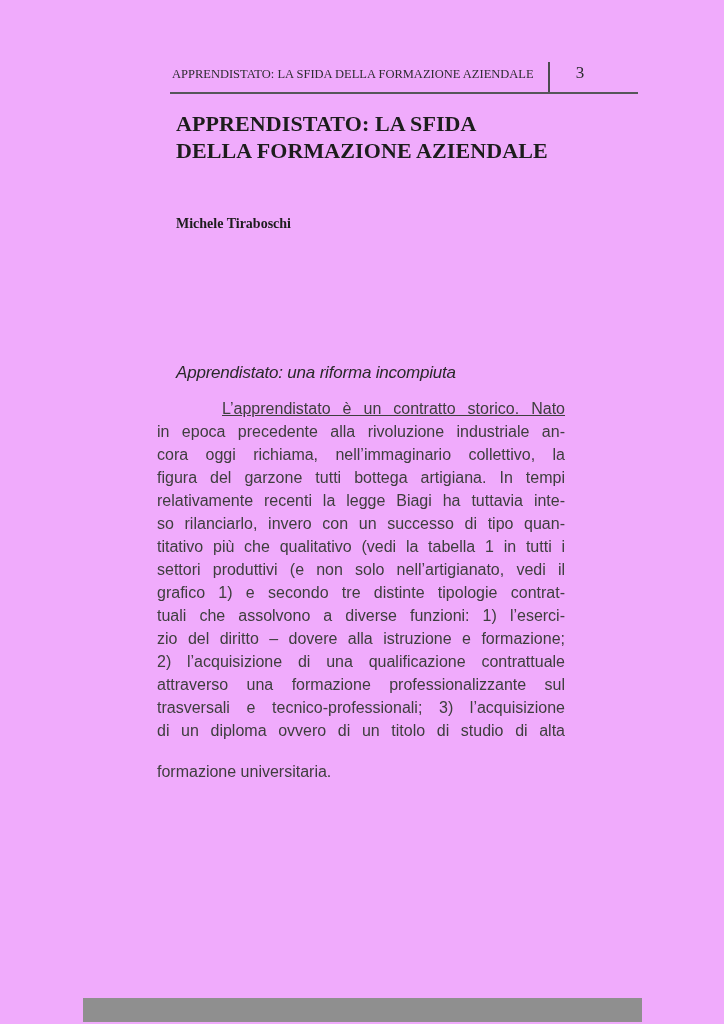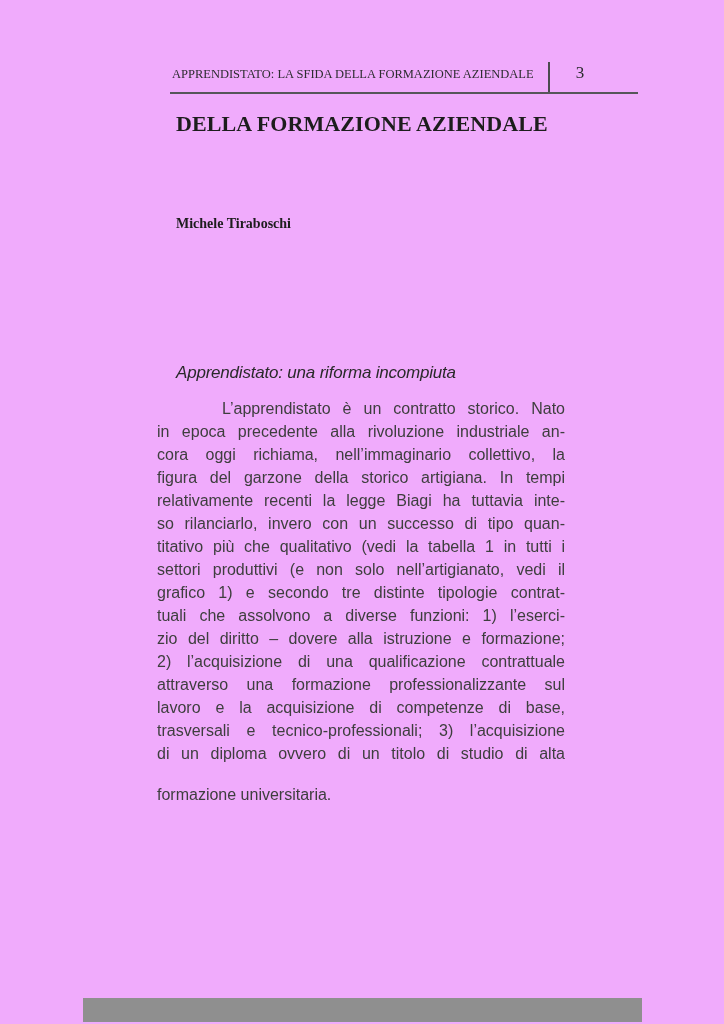--- a/index.html
+++ b/index.html
@@ -68,21 +68,21 @@
     position: absolute; left: 157px; top: 397px; width: 408px;
     font-size: 16px; line-height: 23px;
     color: #3e3e3e;
   }
   .body-text .line {
     height: 23px;
     text-align: justify;
     text-align-last: justify;
     -moz-text-align-last: justify;
   }
-  .body-text .line.first { padding-left: 65px; box-sizing: border-box; }
+  .body-text .line.first { padding-left: 65px; box-sizing: border-box; text-decoration: underline; }
   .body-text .line.last { text-align-last: left; margin-top: 18px; -moz-text-align-last: left; }
 
   
   .footer-bar {
     position: absolute; left: 83px; top: 998px;
     width: 559px; height: 24px;
     background: #8f8f8f;
   }
 </style>
 </head>
@@ -92,42 +92,42 @@
 
   <div class="running-head">APPRENDISTATO: LA SFIDA DELLA FORMAZIONE AZIENDALE</div>
 
   <div class="head-divider"></div>
 
   <div class="page-num">3</div>
 
   <div class="head-rule"></div>
 
   <h1 class="doc-title">
+    <span class="t-line">APPRENDISTATO: LA SFIDA</span>
     <span class="t-line">DELLA FORMAZIONE AZIENDALE</span>
   </h1>
 
   <div class="author">Michele Tiraboschi</div>
 
   <div class="section-heading">Apprendistato: una riforma incompiuta</div>
 
   <div class="body-text">
     <div class="line first">L’apprendistato è un contratto storico. Nato</div>
     <div class="line">in epoca precedente alla rivoluzione industriale an-</div>
     <div class="line">cora oggi richiama, nell’immaginario collettivo, la</div>
-    <div class="line">figura del garzone della storico artigiana. In tempi</div>
+    <div class="line">figura del garzone tutti bottega artigiana. In tempi</div>
     <div class="line">relativamente recenti la legge Biagi ha tuttavia inte-</div>
     <div class="line">so rilanciarlo, invero con un successo di tipo quan-</div>
     <div class="line">titativo più che qualitativo (vedi la tabella 1 in tutti i</div>
     <div class="line">settori produttivi (e non solo nell’artigianato, vedi il</div>
     <div class="line">grafico 1) e secondo tre distinte tipologie contrat-</div>
     <div class="line">tuali che assolvono a diverse funzioni: 1) l’eserci-</div>
     <div class="line">zio del diritto – dovere alla istruzione e formazione;</div>
     <div class="line">2) l’acquisizione di una qualificazione contrattuale</div>
     <div class="line">attraverso una formazione professionalizzante sul</div>
-    <div class="line">lavoro e la acquisizione di competenze di base,</div>
     <div class="line">trasversali e tecnico-professionali; 3) l’acquisizione</div>
     <div class="line">di un diploma ovvero di un titolo di studio di alta</div>
     <div class="line last">formazione universitaria.</div>
   </div>
 
   <div class="footer-bar"></div>
 
 </div>
 
 </body></html>

